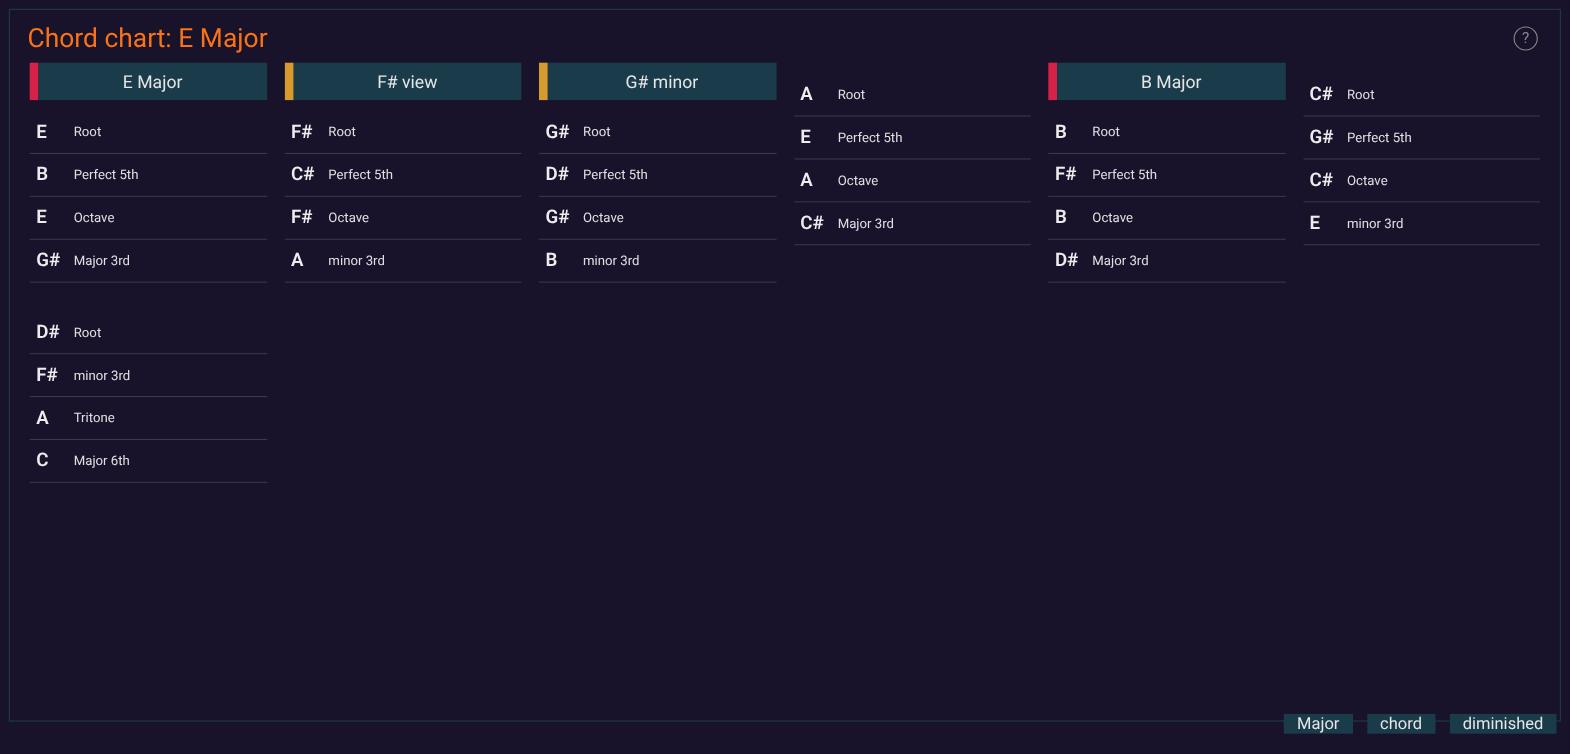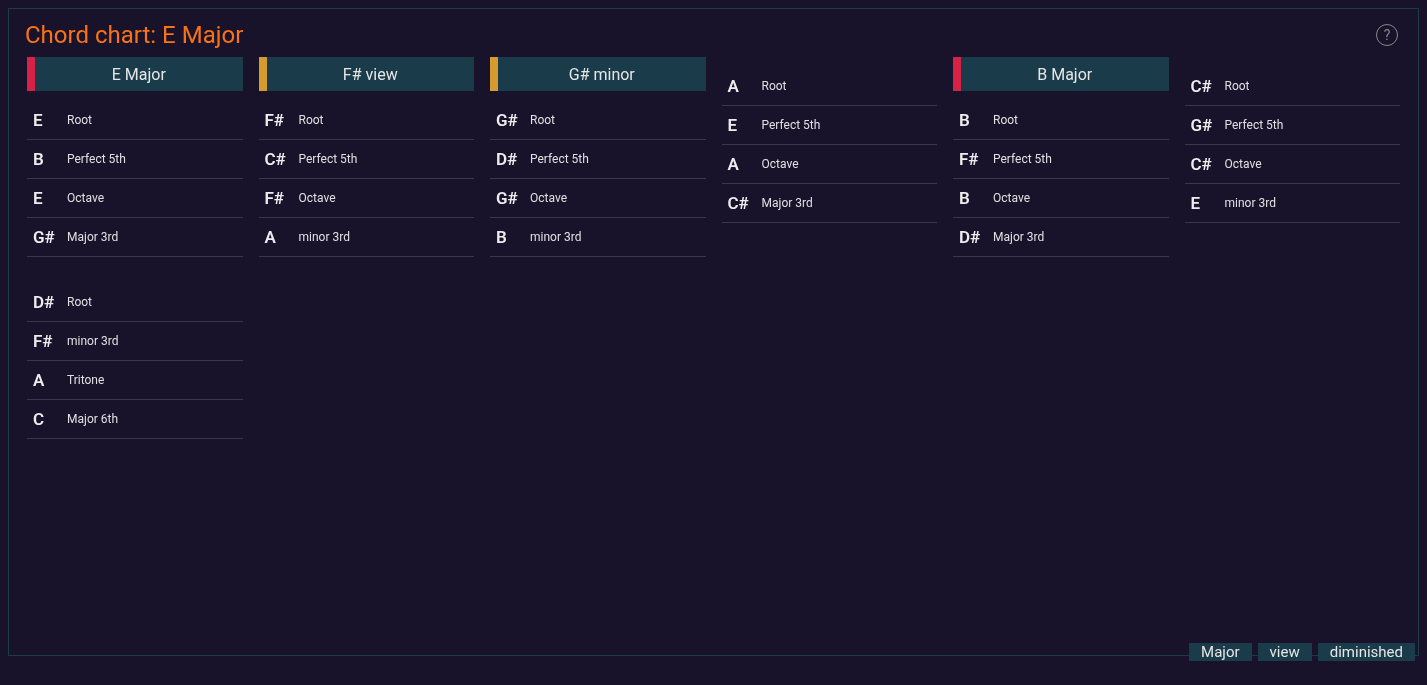--- a/index.html
+++ b/index.html
@@ -103,23 +103,22 @@
   }
   .legend {
     position: absolute;
     right: 12px;
     bottom: 12px;
     display: flex;
     gap: 6px;
   }
   .legend-item {
     display: flex;
-    align-items: flex-end;
+    align-items: center;
     height: 30px;
-    flex-direction: column;
   }
   .legend-bar {
     width: 7px;
   }
   .legend-label {
     background: #193B4A;
     color: #E6E6E6;
     font-size: 15px;
     display: flex;
     align-items: center;
@@ -294,19 +293,19 @@
     </div>
 </div>
 
 <div class="legend" id="legend">
     <div class="legend-item">
       <div class="legend-bar bar-major"></div>
       <div class="legend-label">Major</div>
     </div>
     <div class="legend-item">
       <div class="legend-bar bar-minor"></div>
-      <div class="legend-label">view</div>
+      <div class="legend-label">chord</div>
     </div>
     <div class="legend-item">
       <div class="legend-bar bar-dim"></div>
       <div class="legend-label">diminished</div>
     </div>
   </div>
 
 </body></html>

